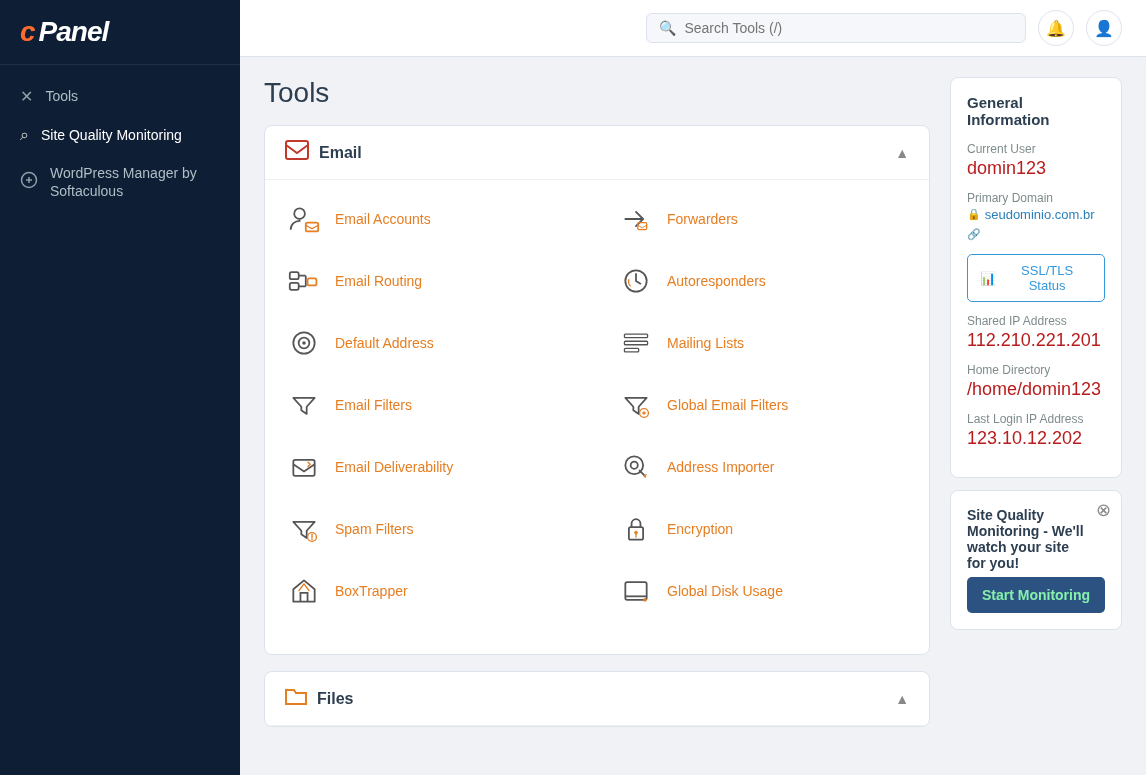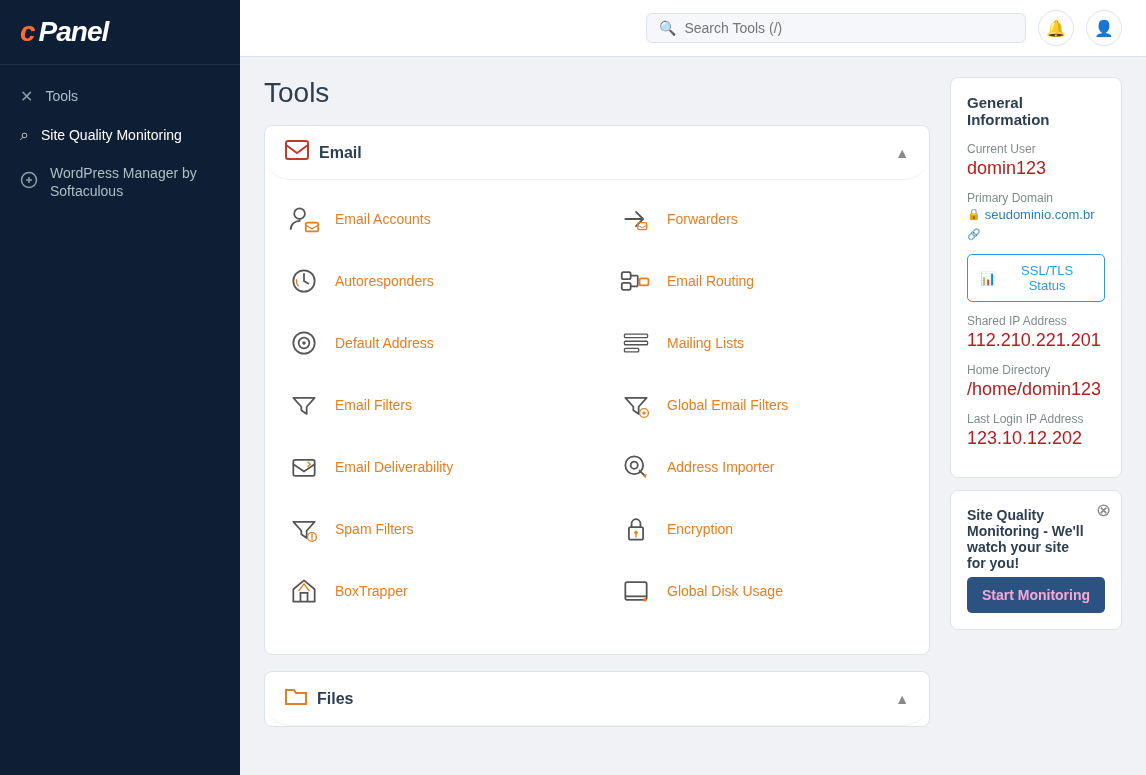--- a/index.html
+++ b/index.html
@@ -120,21 +120,20 @@
       border-radius: 8px;
       margin-bottom: 16px;
       overflow: hidden;
     }
     .section-header {
       display: flex;
       align-items: center;
       justify-content: space-between;
       padding: 14px 20px;
       border-bottom: 1px solid #eef0f4;
-      border-radius: 25px;
     }
     .section-header-left {
       display: flex;
       align-items: center;
       gap: 10px;
     }
     .section-header-icon { font-size: 20px; color: #c0392b; }
     .section-title {
       font-size: 16px;
       font-weight: 600;
@@ -235,21 +234,21 @@
     }
     .popup-title {
       font-size: 14px;
       font-weight: 700;
       color: #2c3e50;
       margin-bottom: 6px;
       padding-right: 20px;
     }
     .popup-btn {
       background: #2c5282;
-      color: #f9a8d4;
+      color: #86efac;
       border: none;
       border-radius: 5px;
       padding: 10px 0;
       width: 100%;
       font-size: 14px;
       font-weight: 600;
       cursor: pointer;
     }
 
     
@@ -344,37 +343,37 @@
                 <rect x="20" y="22" width="10" height="8" rx="1.5" stroke="#e67e22" stroke-width="1.5"></rect>
                 <path d="M20 25l5 3 5-3" stroke="#e67e22" stroke-width="1"></path>
               </svg>
             </div>
             <span class="tool-label">Forwarders</span>
           </div>
 
           <div class="tool-item">
             <div class="tool-icon">
               <svg viewBox="0 0 36 36" fill="none">
-                <circle cx="18" cy="18" r="12" stroke="#555" stroke-width="2"></circle>
-                <path d="M18 10v8l5 3" stroke="#555" stroke-width="2" stroke-linecap="round"></path>
-                <path d="M12 24a8 8 0 01-2-8" stroke="#e67e22" stroke-width="1.5"></path>
-              </svg>
-            </div>
-            <span class="tool-label">Autoresponders</span>
-          </div>
-          <div class="tool-item">
-            <div class="tool-icon">
-              <svg viewBox="0 0 36 36" fill="none">
                 <rect x="2" y="8" width="10" height="8" rx="2" stroke="#555" stroke-width="2"></rect>
                 <rect x="2" y="20" width="10" height="8" rx="2" stroke="#555" stroke-width="2"></rect>
                 <path d="M12 12h8M12 24h8M20 12v12" stroke="#555" stroke-width="2"></path>
                 <rect x="22" y="15" width="10" height="8" rx="2" stroke="#e67e22" stroke-width="2"></rect>
               </svg>
             </div>
             <span class="tool-label">Email Routing</span>
+          </div>
+          <div class="tool-item">
+            <div class="tool-icon">
+              <svg viewBox="0 0 36 36" fill="none">
+                <circle cx="18" cy="18" r="12" stroke="#555" stroke-width="2"></circle>
+                <path d="M18 10v8l5 3" stroke="#555" stroke-width="2" stroke-linecap="round"></path>
+                <path d="M12 24a8 8 0 01-2-8" stroke="#e67e22" stroke-width="1.5"></path>
+              </svg>
+            </div>
+            <span class="tool-label">Autoresponders</span>
           </div>
 
           <div class="tool-item">
             <div class="tool-icon">
               <svg viewBox="0 0 36 36" fill="none">
                 <circle cx="18" cy="18" r="12" stroke="#555" stroke-width="2"></circle>
                 <circle cx="18" cy="18" r="6" stroke="#555" stroke-width="2"></circle>
                 <circle cx="18" cy="18" r="2" fill="#555"></circle>
               </svg>
             </div>

